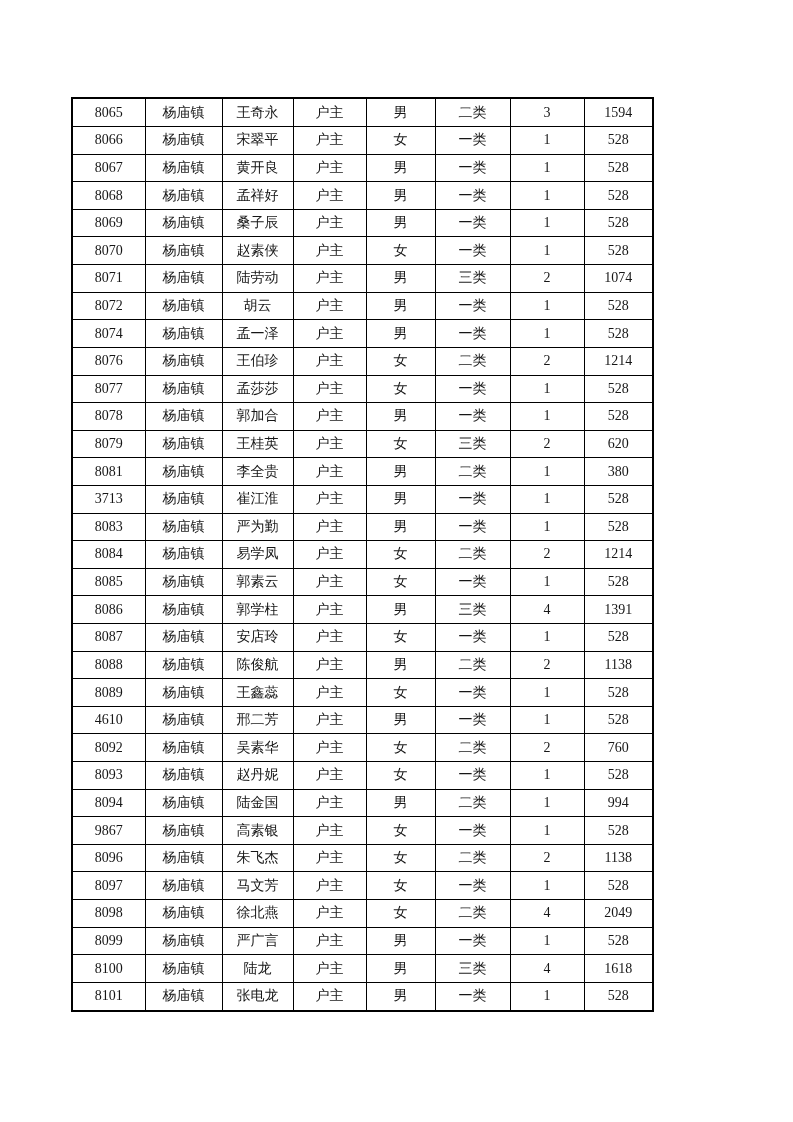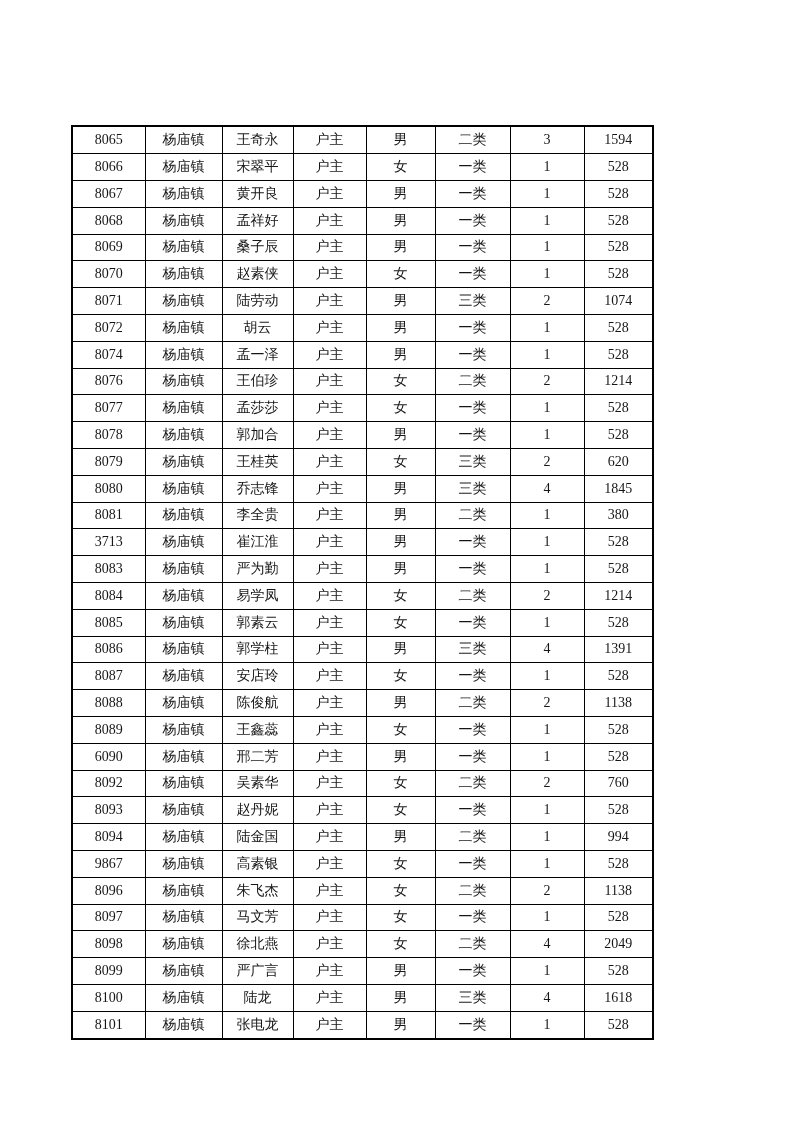--- a/index.html
+++ b/index.html
@@ -23,21 +23,20 @@
   }
   .data-table {
     position: absolute;
     left: 71px;
     top: 97px;
     width: 581px;
     height: 915px;
     border-collapse: collapse;
     table-layout: fixed;
     border: 2px solid #000000;
-    margin-top: 28px;
   }
   .data-table td {
     border: 1px solid #000000;
     text-align: center;
     vertical-align: middle;
     font-size: 14px;
     color: #161616;
     padding: 0 2px;
     white-space: nowrap;
     overflow: hidden;
@@ -184,30 +183,20 @@
     <td>8079</td>
     <td>杨庙镇</td>
     <td>王桂英</td>
     <td>户主</td>
     <td>女</td>
     <td>三类</td>
     <td>2</td>
     <td>620</td>
   </tr>
         <tr>
-    <td>8080</td>
-    <td>杨庙镇</td>
-    <td>乔志锋</td>
-    <td>户主</td>
-    <td>男</td>
-    <td>三类</td>
-    <td>4</td>
-    <td>1845</td>
-  </tr>
-        <tr>
     <td>8081</td>
     <td>杨庙镇</td>
     <td>李全贵</td>
     <td>户主</td>
     <td>男</td>
     <td>二类</td>
     <td>1</td>
     <td>380</td>
   </tr>
         <tr>
@@ -284,21 +273,21 @@
     <td>8089</td>
     <td>杨庙镇</td>
     <td>王鑫蕊</td>
     <td>户主</td>
     <td>女</td>
     <td>一类</td>
     <td>1</td>
     <td>528</td>
   </tr>
         <tr>
-    <td>6090</td>
+    <td>4610</td>
     <td>杨庙镇</td>
     <td>邢二芳</td>
     <td>户主</td>
     <td>男</td>
     <td>一类</td>
     <td>1</td>
     <td>528</td>
   </tr>
         <tr>
     <td>8092</td>

